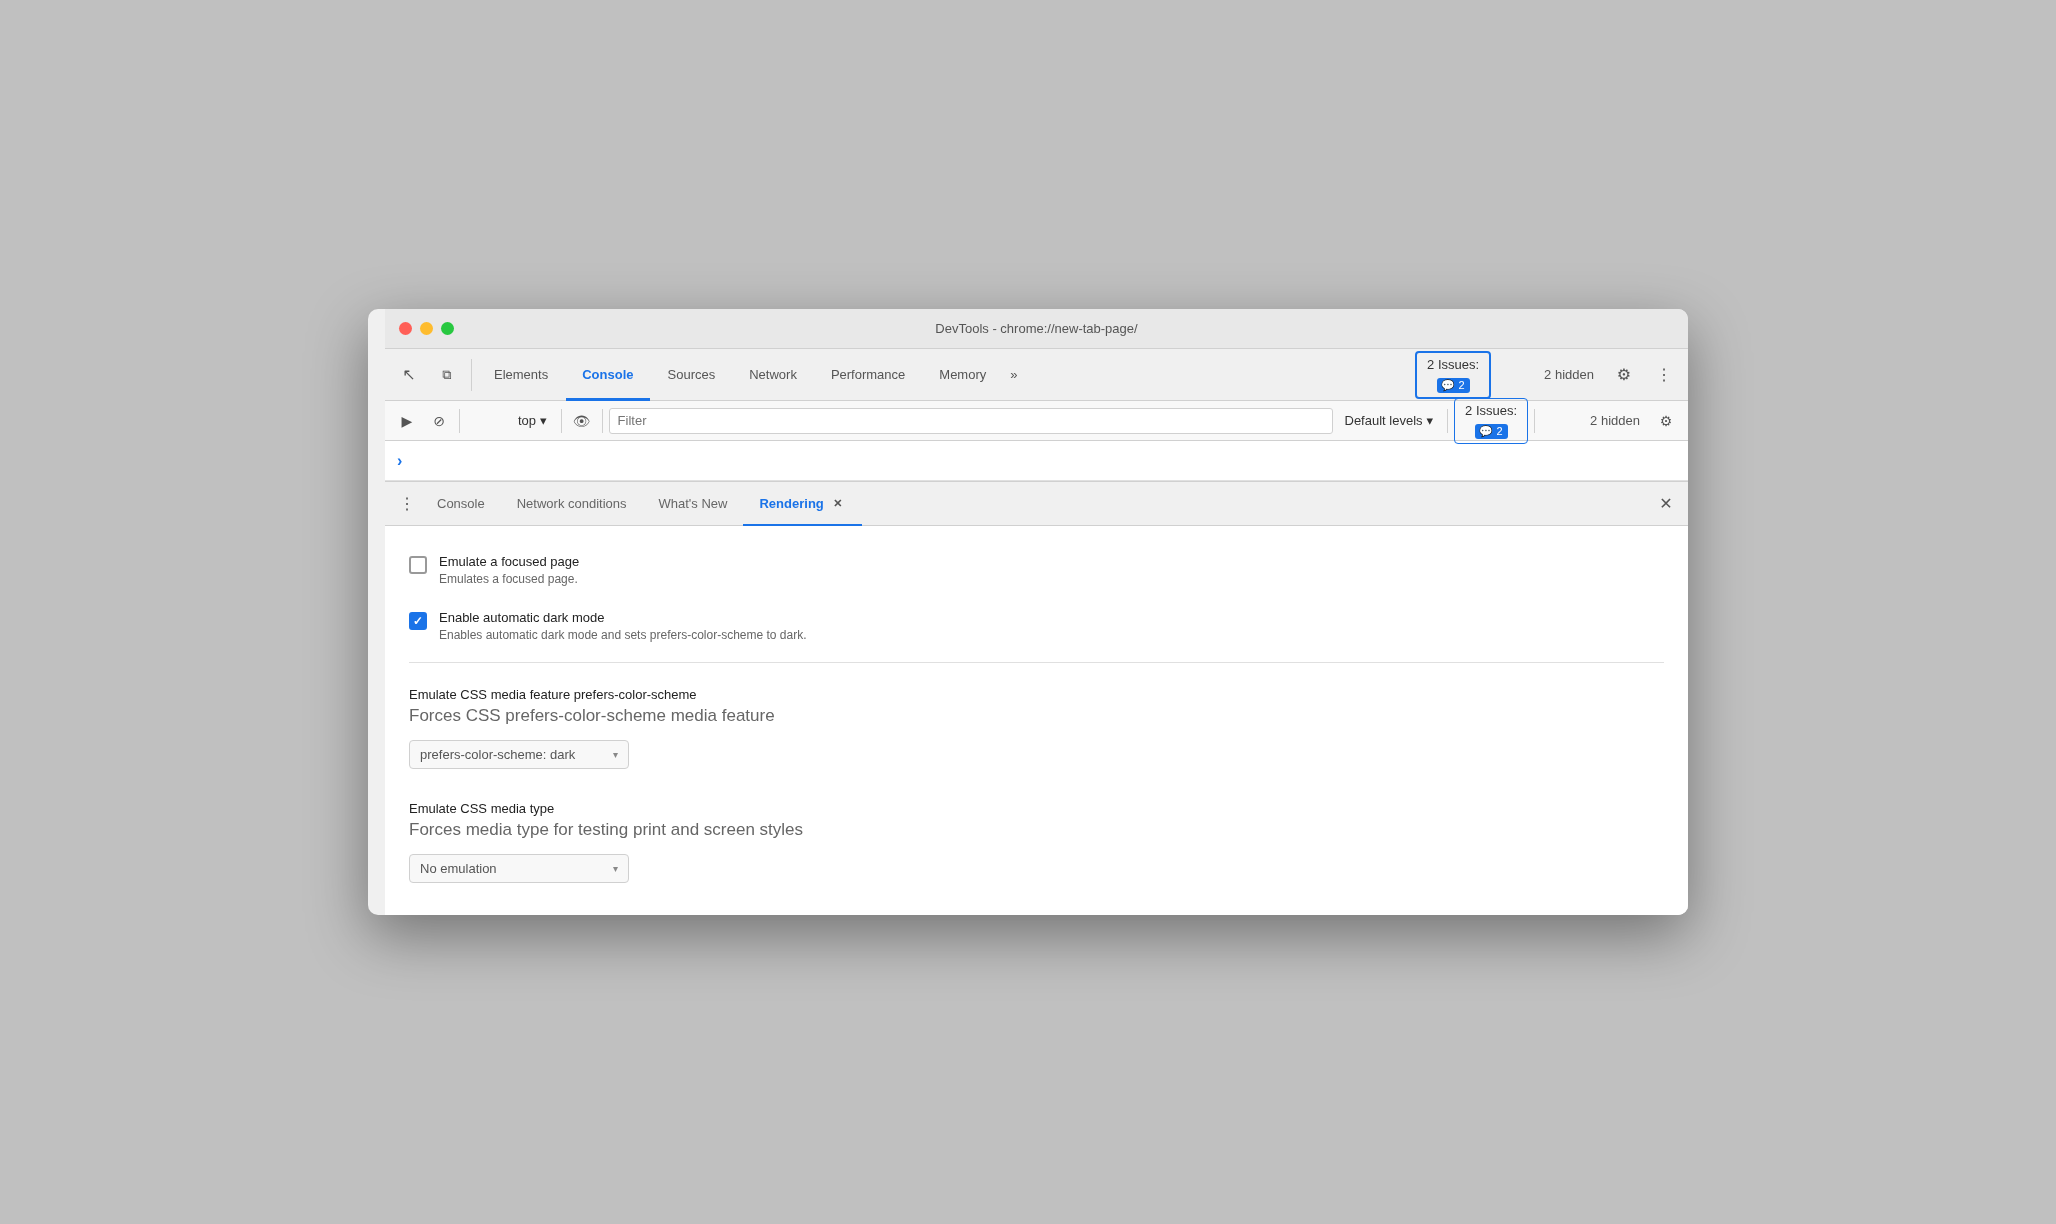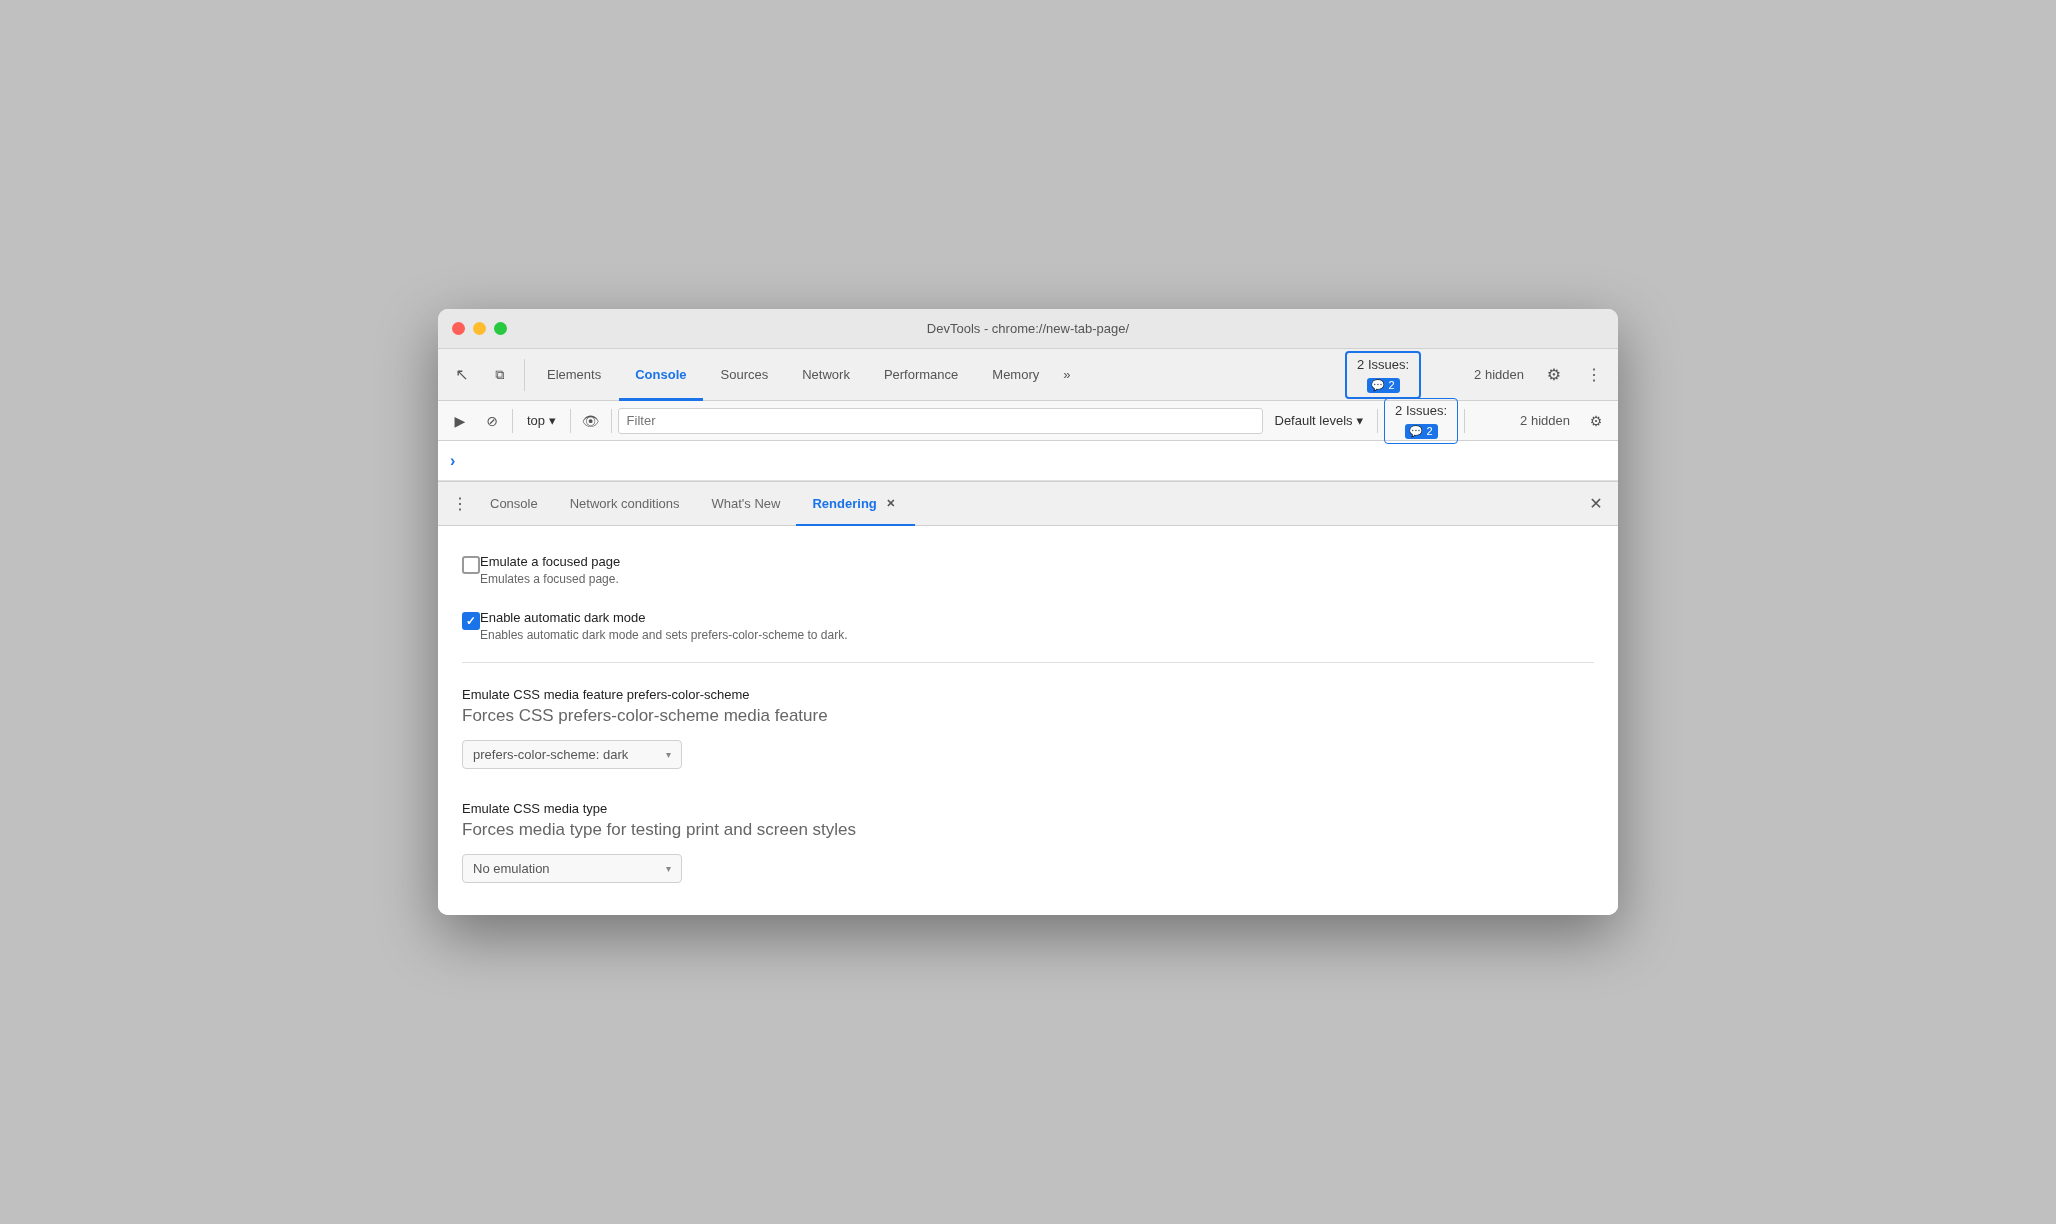--- a/index.html
+++ b/index.html
@@ -5,25 +5,26 @@
     * { box-sizing: border-box; margin: 0; padding: 0; }
     body {
       background: #c0c0c0;
       display: flex;
       justify-content: center;
       align-items: center;
       min-height: 100vh;
       font-family: -apple-system, BlinkMacSystemFont, 'Helvetica Neue', Arial, sans-serif;
     }
     .window {
-      width: 1180px;
+      width: 1320px;
       background: #f0f0f0;
       border-radius: 10px;
       box-shadow: 0 20px 60px rgba(0,0,0,0.4);
       overflow: hidden;
+      padding-left: 17px;
     }
     
     .title-bar {
       background: #e8e8e8;
       height: 40px;
       display: flex;
       align-items: center;
       justify-content: center;
       position: relative;
       border-bottom: 1px solid #d0d0d0;
@@ -168,20 +169,21 @@
       display: flex;
       align-items: flex-end;
       gap: 4px;
       padding: 3px 8px;
       border: none;
       background: transparent;
       cursor: pointer;
       font-size: 13px;
       color: #333;
       border-radius: 3px;
+      margin-left: 44px;
     }
     .filter-input {
       flex: 1;
       height: 26px;
       border: 1px solid #d0d0d0;
       border-radius: 3px;
       padding: 0 8px;
       font-size: 13px;
       background: white;
       color: #555;
@@ -293,21 +295,21 @@
     }
     
     .rendering-panel {
       background: white;
       padding: 16px 24px;
       overflow-y: auto;
     }
     .checkbox-container {
       display: flex;
       align-items: flex-start;
-      gap: 0;
+      gap: 12px;
       padding: 12px 0;
     }
     .checkbox {
       width: 18px;
       height: 18px;
       border: 2px solid #999;
       border-radius: 3px;
       background: white;
       flex-shrink: 0;
       margin-top: 2px;

